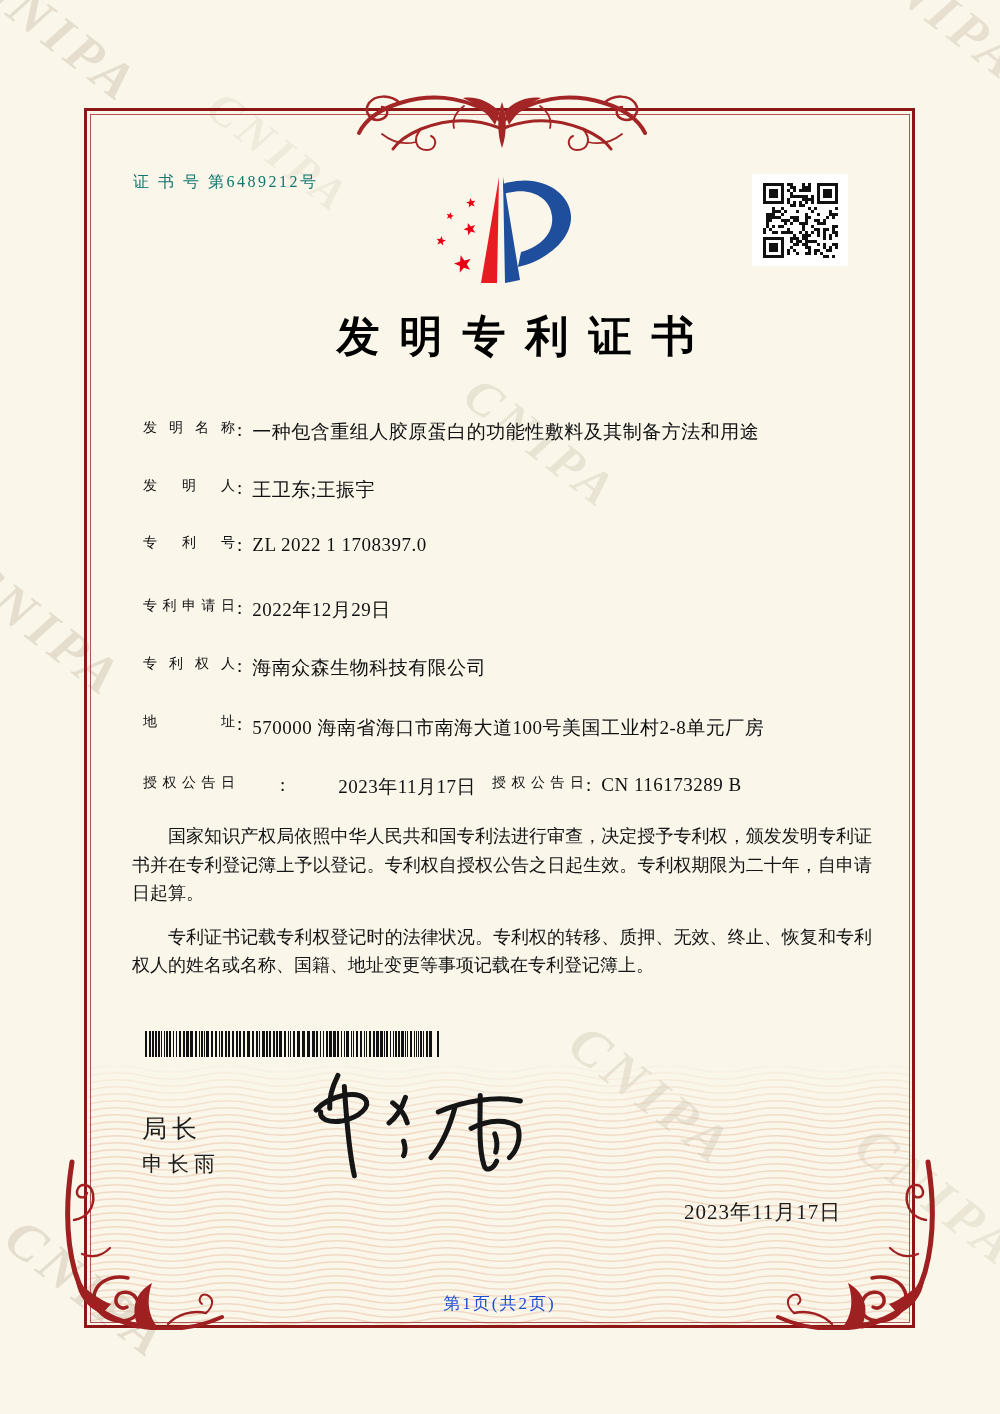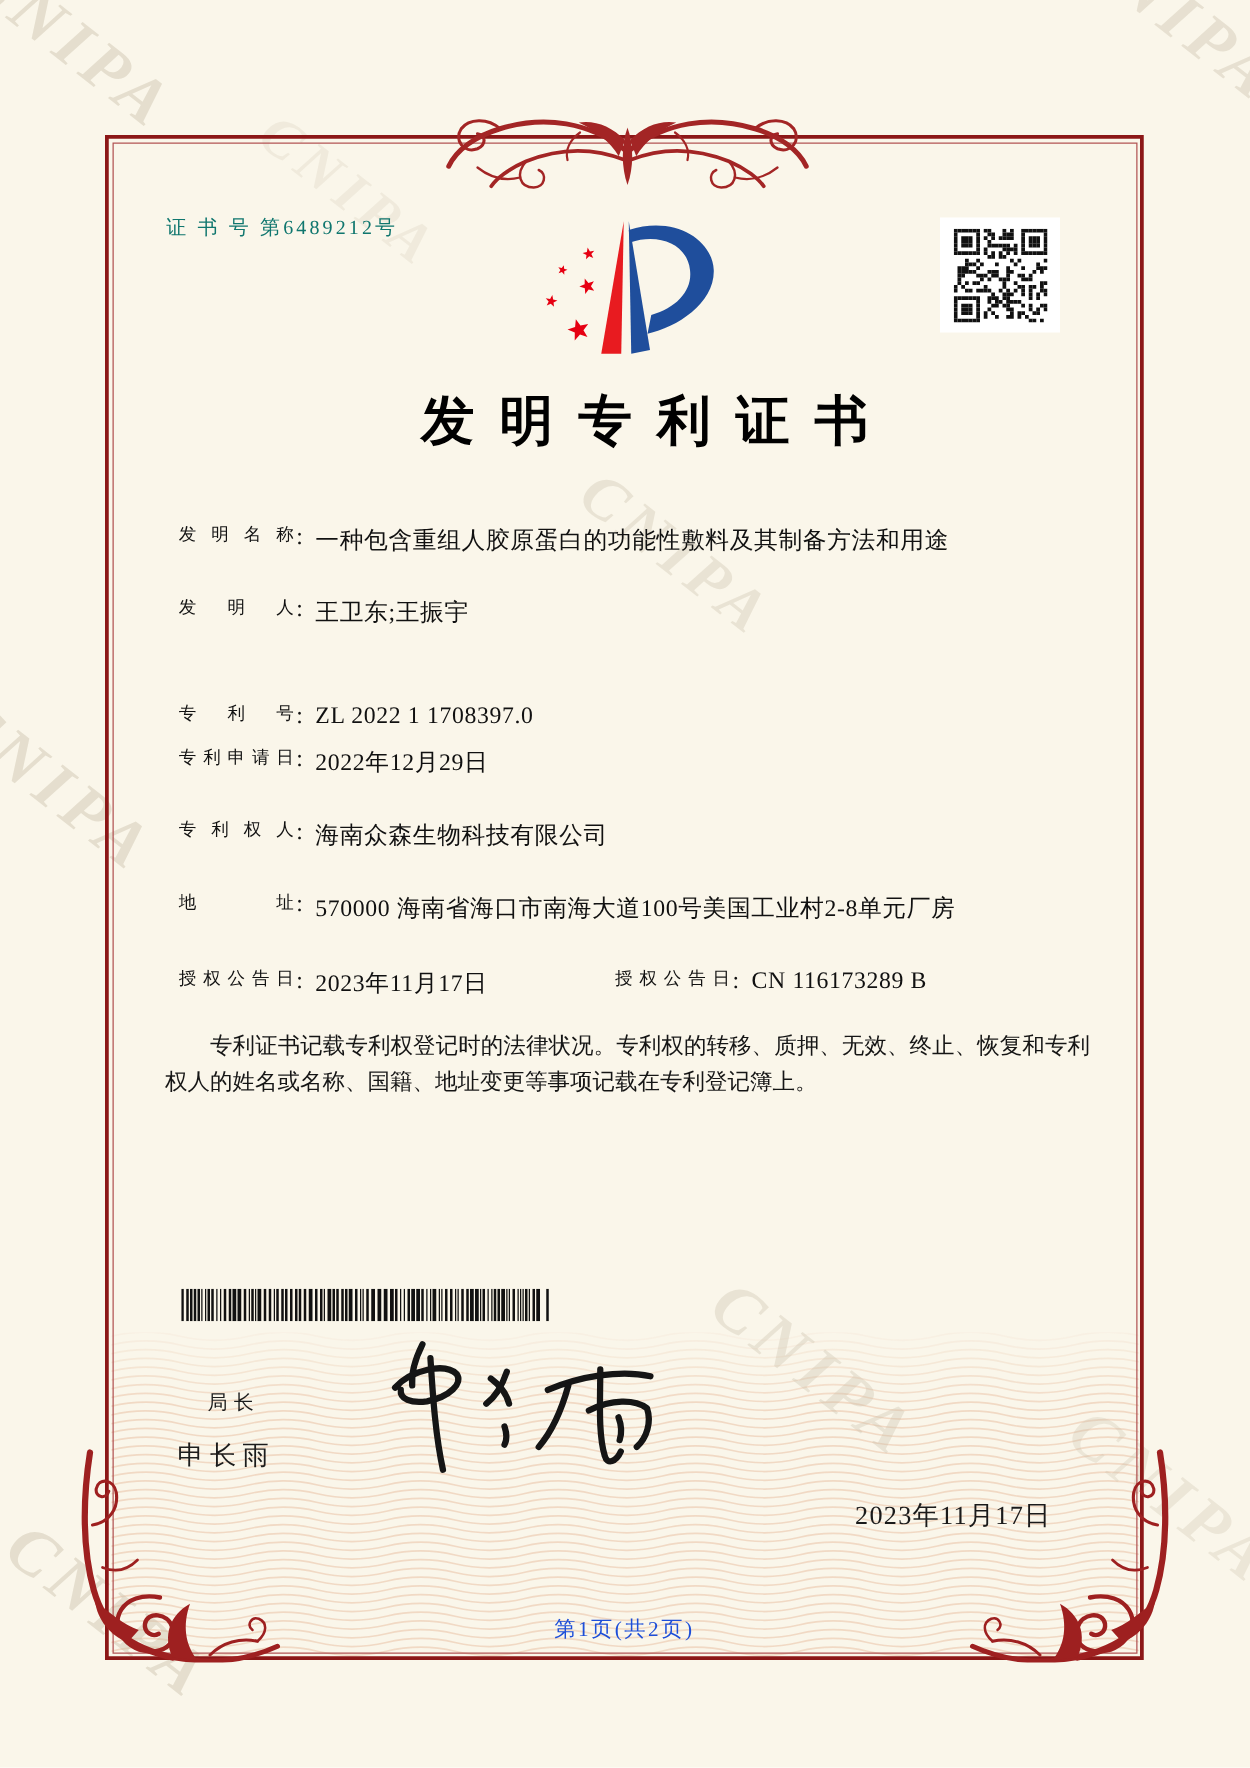--- a/index.html
+++ b/index.html
@@ -29,30 +29,30 @@
   .logo{position:absolute;left:430px;top:164px;z-index:4;}
   .qr-box{position:absolute;left:752px;top:174px;width:96px;height:92px;background:#ffffff;
           display:flex;align-items:center;justify-content:center;z-index:4;}
   .title{position:absolute;left:84px;top:292px;width:831px;margin:16px;text-align:center;
          font-size:43px;font-weight:bold;letter-spacing:20px;text-indent:20px;color:#000;z-index:4;}
   .row{position:absolute;left:143px;display:flex;align-items:flex-start;font-size:19px;
        color:#111;z-index:4;white-space:nowrap;}
   .lab{display:inline-block;width:92px;font-size:14px;text-align:justify;text-align-last:justify;}
   .colon{margin:0 10px 0 2px;}
   .val{letter-spacing:.5px;}
-  .r1{top:419px;} .r2{top:477px;} .r3{top:534px;margin-top:28px;} .r4{top:597px;} .r5{top:655px;justify-content:space-between;}
-  .r6{top:713px;} .r7{top:774px;width:760px;}
+  .r1{top:419px;} .r2{top:477px;} .r3{top:534px;} .r4{top:597px;} .r5{top:655px;justify-content:space-between;}
+  .r6{top:713px;} .r7{top:774px;width:760px;gap:43px;}
   .r6 .val{width:556px;white-space:normal;line-height:30px;}
   .pair2{position:absolute;left:349px;top:0;display:flex;}
   .body{position:absolute;left:132px;top:822px;width:740px;font-size:18px;line-height:28.5px;
         color:#151515;text-align:justify;z-index:4;}
   .body p{margin:0 0 15px 0;text-indent:2em;}
   .barcode{position:absolute;left:145px;top:1031px;z-index:4;}
   .signer-title{position:absolute;left:142px;top:1112px;font-family:Liberation Serif, serif;
-        font-size:16px;letter-spacing:5px;color:#1c1c1c;z-index:4;margin-left:24px;}
+        font-size:25px;letter-spacing:5px;color:#1c1c1c;z-index:4;}
   .signer-name{position:absolute;left:142px;top:1150px;font-family:"Liberation Sans",sans-serif;
         font-size:21px;letter-spacing:5px;color:#1c1c1c;z-index:4;}
   .sig{position:absolute;left:296px;top:1062px;z-index:4;}
   .issue-date{position:absolute;left:684px;top:1198px;font-size:21px;letter-spacing:1px;z-index:4;}
   .page-info{position:absolute;left:84px;top:1292px;width:831px;text-align:center;
         font-size:17px;letter-spacing:2px;color:#1d4ed8;z-index:4;}
   .foot-note{position:absolute;left:50%;transform:translateX(-50%);top:1336px;background:#fff;
         padding:7px 18px;font-size:19px;letter-spacing:3px;color:#111;z-index:4;white-space:nowrap;}
 </style>
 </head>
@@ -475,20 +475,21 @@
       <span class="colon">:</span>
     <span class="val">2023年11月17日</span>
     <span class="pair2">
       <span class="lab">授权公告日</span>
         <span class="colon">:</span>
       <span class="val">CN 116173289 B</span>
     </span>
   </div>
 
   <div class="body">
+    <p>国家知识产权局依照中华人民共和国专利法进行审查，决定授予专利权，颁发发明专利证书并在专利登记簿上予以登记。专利权自授权公告之日起生效。专利权期限为二十年，自申请日起算。</p>
     <p>专利证书记载专利权登记时的法律状况。专利权的转移、质押、无效、终止、恢复和专利权人的姓名或名称、国籍、地址变更等事项记载在专利登记簿上。</p>
   </div>
 
   <svg id="barcode" class="barcode" width="296" height="26" viewBox="0 0 296 26" preserveAspectRatio="none">
       <rect x="0" y="0" width="2" height="26" fill="#111"></rect>
       <rect x="4" y="0" width="2" height="26" fill="#111"></rect>
       <rect x="7" y="0" width="2" height="26" fill="#111"></rect>
       <rect x="10" y="0" width="2" height="26" fill="#111"></rect>
       <rect x="13" y="0" width="2" height="26" fill="#111"></rect>
       <rect x="16" y="0" width="1" height="26" fill="#111"></rect>

